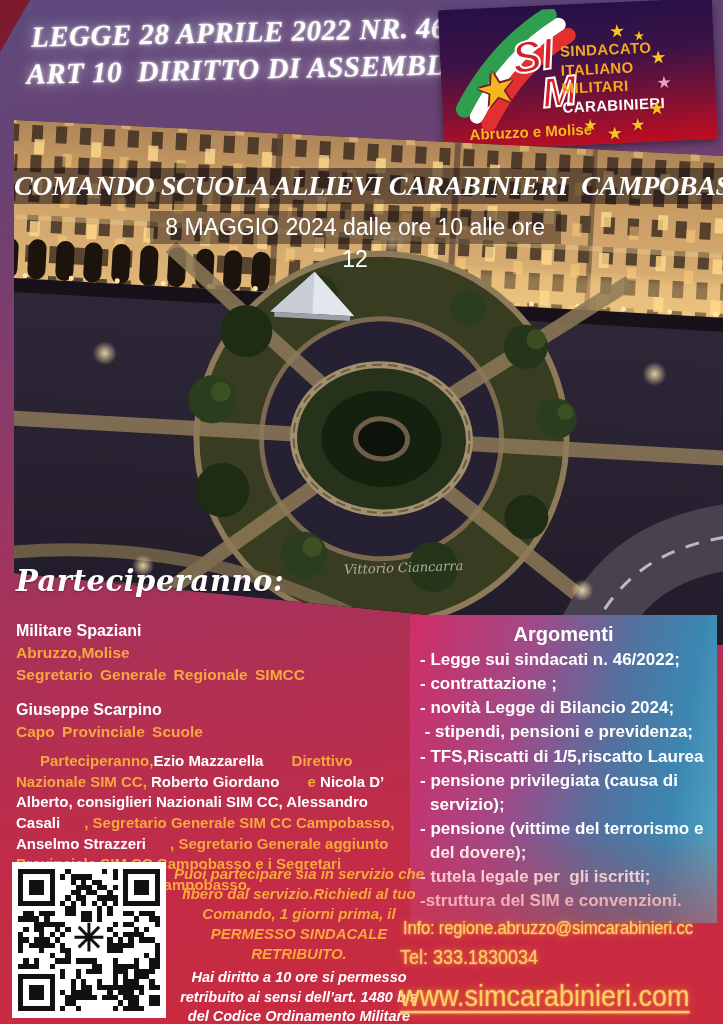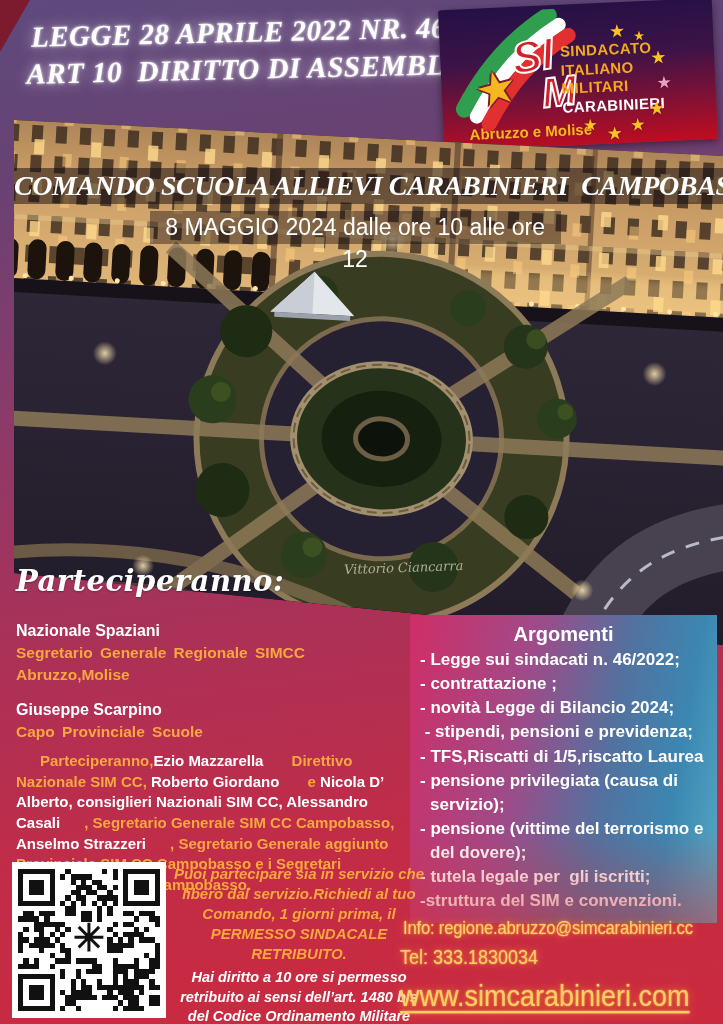--- a/index.html
+++ b/index.html
@@ -224,23 +224,23 @@
       </g>
     </svg>
     <div class="banner-title">COMANDO SCUOLA ALLIEVI CARABINIERI  CAMPOBASSO</div>
     <div class="banner-date">8 MAGGIO 2024 dalle ore 10 alle ore 12</div>
     <div class="photo-credit">Vittorio Ciancarra</div>
   </div>
 
   <div class="speakers-heading">Parteciperanno:</div>
   <div class="speakers" id="speakers">
       <div class="speaker">
-        <div class="speaker-name">Nazionale Spaziani</div>
+        <div class="speaker-name">Militare Spaziani</div>
+        <div class="speaker-role">Abruzzo,Molise</div>
         <div class="speaker-role">Segretario Generale Regionale SIMCC</div>
-        <div class="speaker-role">Abruzzo,Molise</div>
       </div>
       <div class="speaker">
         <div class="speaker-name">Giuseppe Scarpino</div>
         <div class="speaker-role">Capo Provinciale Scuole</div>
       </div>
     </div>
 
   <p class="participants" id="participants"><span class="seg-o">Parteciperanno,</span><span class="seg-w">Ezio Mazzarella </span><span class="seg-o">Direttivo Nazionale SIM CC, </span><span class="seg-w">Roberto Giordano </span><span class="seg-o">e </span><span class="seg-w">Nicola D’ Alberto, consiglieri Nazionali SIM CC, Alessandro Casali</span><span class="seg-o">, Segretario Generale SIM CC Campobasso, </span><span class="seg-w">Anselmo Strazzeri</span><span class="seg-o">, Segretario Generale aggiunto Provinciale SIM CC Campobasso e i Segretari provinciali del Sim Campobasso.</span></p>
 
   <div class="argomenti">

